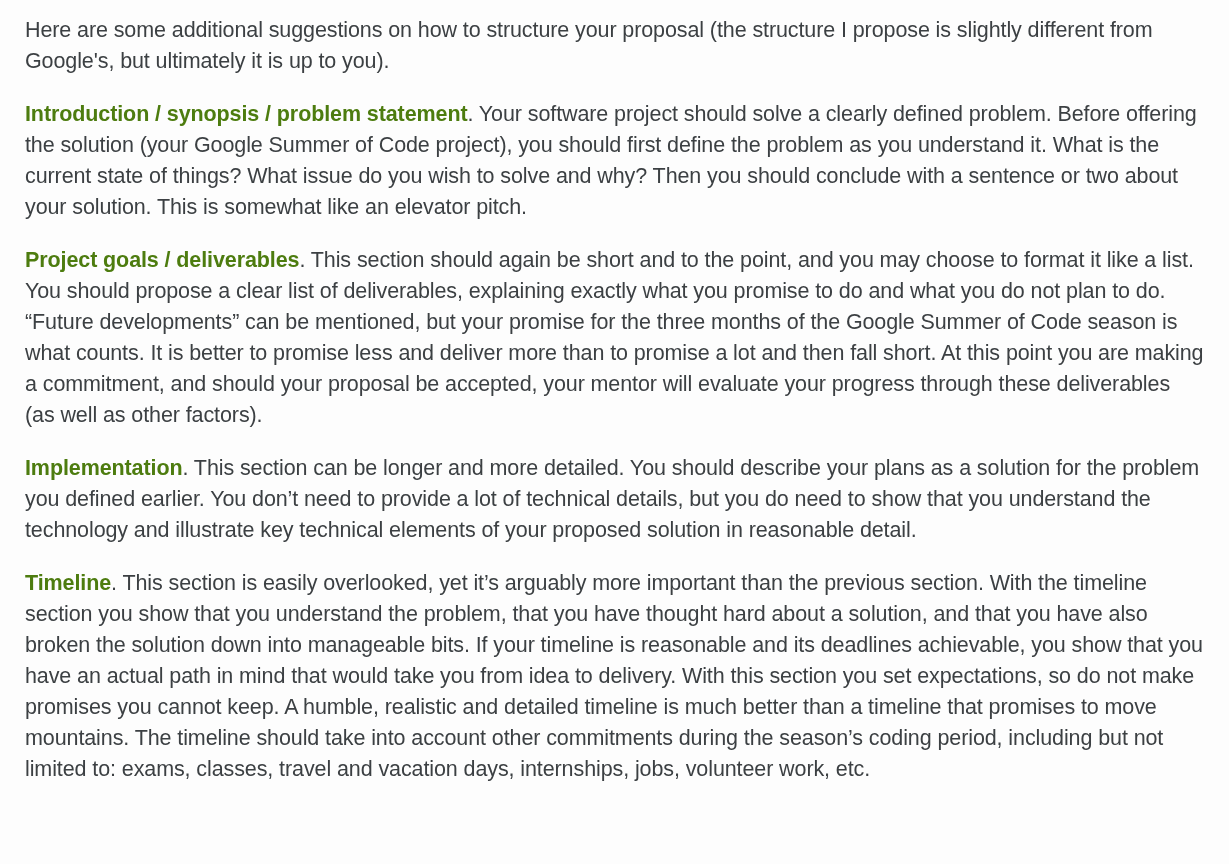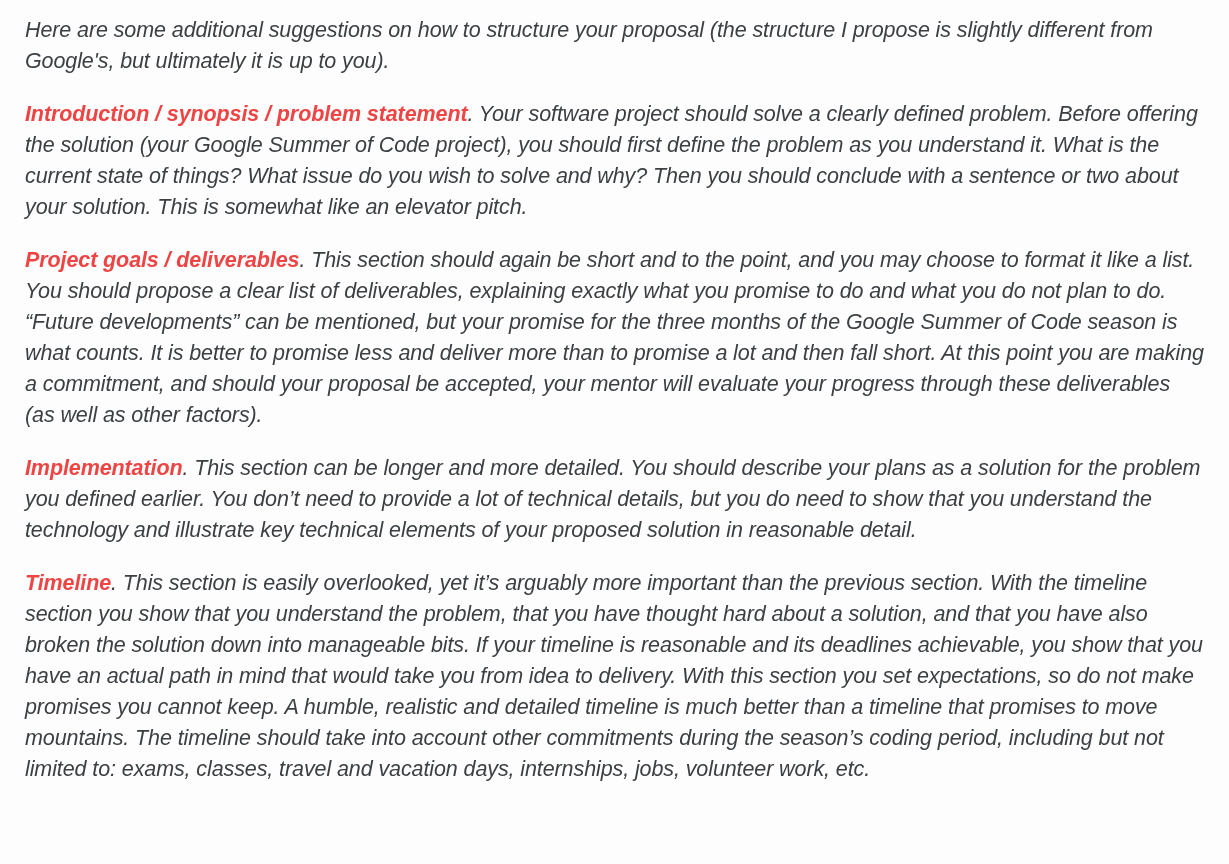--- a/index.html
+++ b/index.html
@@ -11,30 +11,29 @@
   .doc {
     width: 1229px;
     min-height: 864px;
     background: #fdfdfd;
     padding: 15px 25px 20px 25px;
     font-family: "Liberation Sans", "DejaVu Sans", sans-serif;
     font-size: 21.5px;
     line-height: 31px;
     color: #3c4043;
     letter-spacing: -0.1px;
-    font-style: italic;
   }
   .doc p {
     margin: 0 0 22px 0;
   }
   .doc p:last-child {
     margin-bottom: 16px;
   }
   .doc strong {
-    color: #ef4444;
+    color: #4d7c0f;
     font-weight: 700;
   }
 </style>
 </head>
 <body>
 
 <div class="doc">
 
   <p>Here are some additional suggestions on how to structure your proposal (the structure I propose is slightly different from Google's, but ultimately it is up to you).</p>
 

